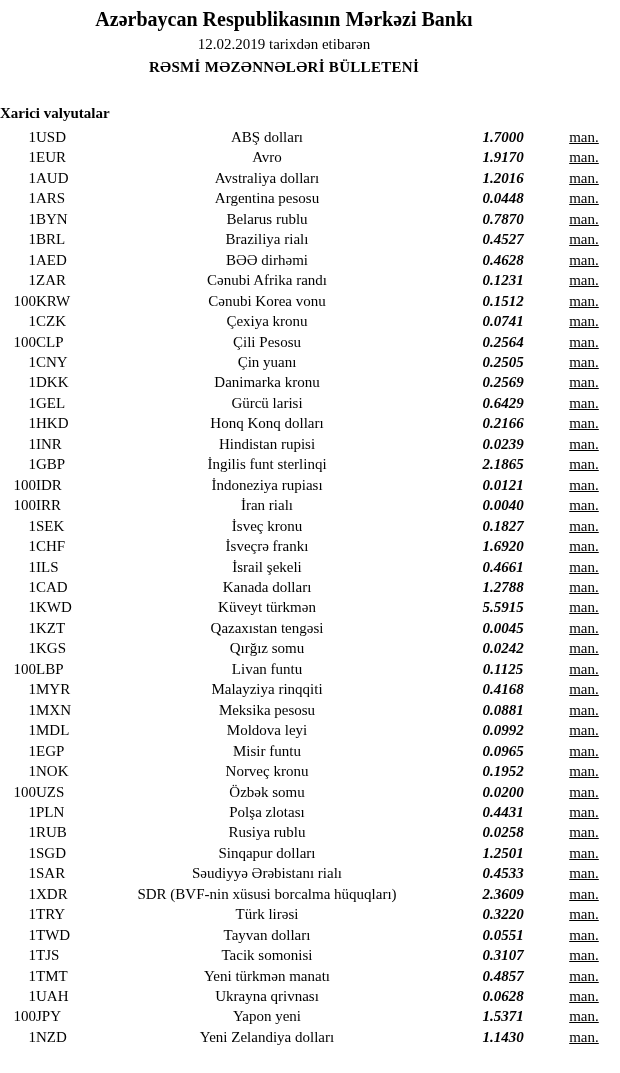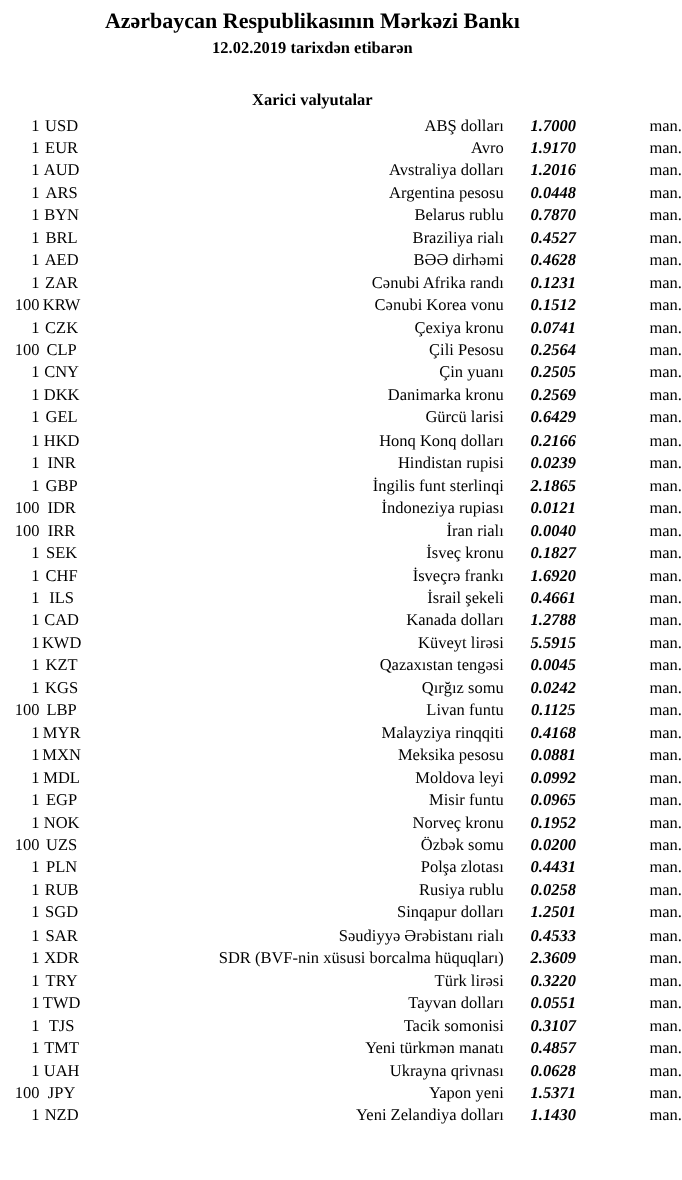--- a/index.html
+++ b/index.html
@@ -24,31 +24,30 @@
     padding-top: 6px;
   }
   .doc-title {
     font-size: 20px;
     font-weight: bold;
     line-height: 27px;
     margin: 0;
   }
   .doc-subline {
     font-size: 15px;
-    font-weight: bold;
+    font-weight: normal;
     line-height: 22.5px;
   }
   .doc-bulletin {
     font-size: 15px;
     font-weight: bold;
     line-height: 22.5px;
     letter-spacing: 0.3px;
   }
   .section-title {
-    text-align: center;
     font-size: 15px;
     font-weight: bold;
     line-height: 16px;
     margin-top: 27px;
   }
   table.rates {
     width: 620px;
     border-collapse: collapse;
     table-layout: fixed;
     margin-top: 6px;
@@ -56,32 +55,33 @@
   table.rates td {
     font-size: 15px;
     line-height: 20.45px;
     height: 20.45px;
     padding: 0;
     white-space: nowrap;
     overflow: hidden;
     vertical-align: middle;
   }
   td.qty   { width: 36px;  text-align: right; }
-  td.code  { width: 40px;  text-align: center; }
-  td.name  { width: 382px; text-align: right; padding-left: 9px; }
+  td.code  { width: 40px;  text-align: left; }
+  td.name  { width: 382px; text-align: center; padding-left: 9px; }
   td.rate  { width: 90px;  text-align: center; font-weight: bold; font-style: italic; }
-  td.unit  { width: 72px;  text-align: right; padding-left: 15px; }
+  td.unit  { width: 72px;  text-align: center; padding-left: 15px; text-decoration: underline; }
 </style>
 </head>
 <body>
 
 <div class="page">
   <header>
     <h1 class="doc-title">Azərbaycan Respublikasının Mərkəzi Bankı</h1>
     <div class="doc-subline">12.02.2019 tarixdən etibarən</div>
+    <div class="doc-bulletin">RƏSMİ MƏZƏNNƏLƏRİ BÜLLETENİ</div>
   </header>
 
   <div class="section-title">Xarici valyutalar</div>
 
   <table class="rates">
     <tbody id="rates-body">
         <tr>
           <td class="qty">1</td>
           <td class="code">USD</td>
           <td class="name">ABŞ dolları</td>
@@ -238,21 +238,21 @@
         <tr>
           <td class="qty">1</td>
           <td class="code">CAD</td>
           <td class="name">Kanada dolları</td>
           <td class="rate">1.2788</td>
           <td class="unit">man.</td>
         </tr>
         <tr>
           <td class="qty">1</td>
           <td class="code">KWD</td>
-          <td class="name">Küveyt lirəsi</td>
+          <td class="name">Küveyt türkmən</td>
           <td class="rate">5.5915</td>
           <td class="unit">man.</td>
         </tr>
         <tr>
           <td class="qty">1</td>
           <td class="code">KZT</td>
           <td class="name">Qazaxıstan tengəsi</td>
           <td class="rate">0.0045</td>
           <td class="unit">man.</td>
         </tr>

